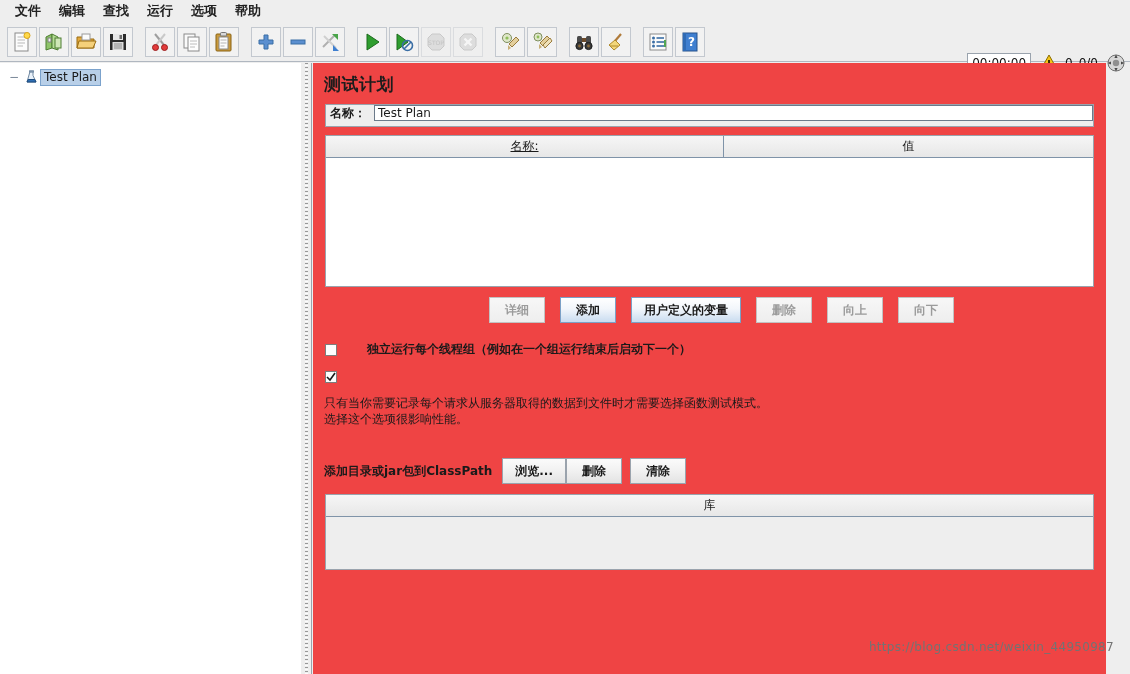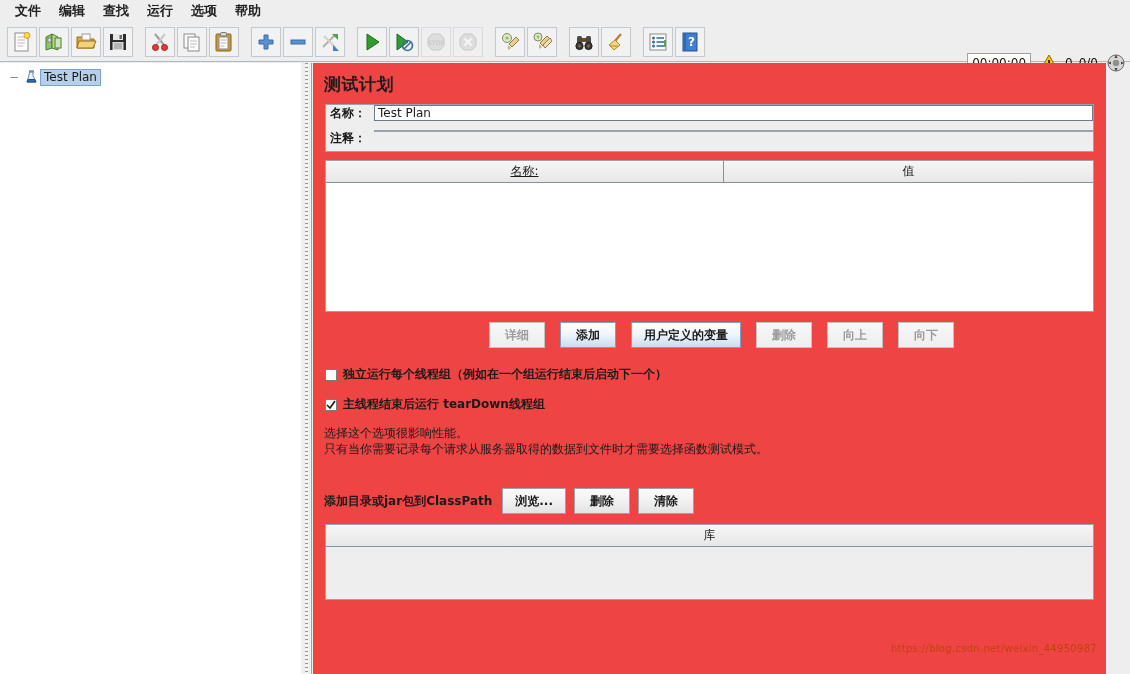--- a/index.html
+++ b/index.html
@@ -311,20 +311,21 @@
   .cbox .tick {
     display: none;
     width: 10px; height: 10px;
   }
   .cbox.checked .tick { display: block; }
   .check-label {
     font-size: 12px;
     font-weight: bold;
     color: #1a1a1a;
     white-space: nowrap;
+    margin-left: 24px;
   }
 
   .help-text {
     margin: -2px 0 0 11px;
     font-size: 12px;
     color: #1a1a1a;
     line-height: 18px;
   }
 
   
@@ -356,24 +357,24 @@
     font-size: 12px;
     color: #1a1a1a;
   }
   .lib-body {
     height: 52px;
     background: #eeeeee;
   }
 
   .watermark {
     position: absolute;
-    right: 33px;
+    right: 16px;
     bottom: 20px;
-    font-size: 10px;
-    color: #c2410c;
+    font-size: 12px;
+    color: #737373;
     white-space: nowrap;
     letter-spacing: 0.3px;
     pointer-events: none;
   }
 </style>
 </head>
 <body>
 
 <div id="app">
 
@@ -622,24 +623,20 @@
 
   <div class="main-panel">
 
     <div class="panel-title">测试计划</div>
 
     <div class="field-block">
       <div class="field-row">
         <div class="field-label">名称：</div>
         <div class="field-input focused">Test Plan</div>
       </div>
-      <div class="field-row">
-        <div class="field-label">注释：</div>
-        <div class="field-input"></div>
-      </div>
     </div>
 
 
     <div class="var-table">
       <div class="vt-head">
         <div class="vt-th c1">名称:</div>
         <div class="vt-th c2">值</div>
       </div>
       <div class="vt-body"></div>
     </div>
@@ -659,30 +656,29 @@
           
         </span>
         <span class="check-label">独立运行每个线程组（例如在一个组运行结束后启动下一个）</span>
       </div>
       <div class="check-row">
         <span class="cbox checked">
           <svg class="tick" viewBox="0 0 10 10">
               <path d="M1 5 L4 8 L9 1" stroke="#1a1a1a" stroke-width="1.6" fill="none"></path>
             </svg>
         </span>
-        <span class="check-label">主线程结束后运行 tearDown线程组</span>
-      </div>
-    </div>
-
+      </div>
+    </div>
+
+    <div class="help-text">只有当你需要记录每个请求从服务器取得的数据到文件时才需要选择函数测试模式。</div>
     <div class="help-text">选择这个选项很影响性能。</div>
-    <div class="help-text">只有当你需要记录每个请求从服务器取得的数据到文件时才需要选择函数测试模式。</div>
 
     <div class="classpath-row">
       <div class="classpath-label">添加目录或jar包到ClassPath</div>
-      <div class="jbtn" style="margin-right:8px">浏览...</div>
+      <div class="jbtn" style="">浏览...</div>
       <div class="jbtn" style="margin-right:8px">删除</div>
       <div class="jbtn">清除</div>
     </div>
 
     <div class="lib-table">
       <div class="lib-head">库</div>
       <div class="lib-body"></div>
     </div>
   </div>
 

